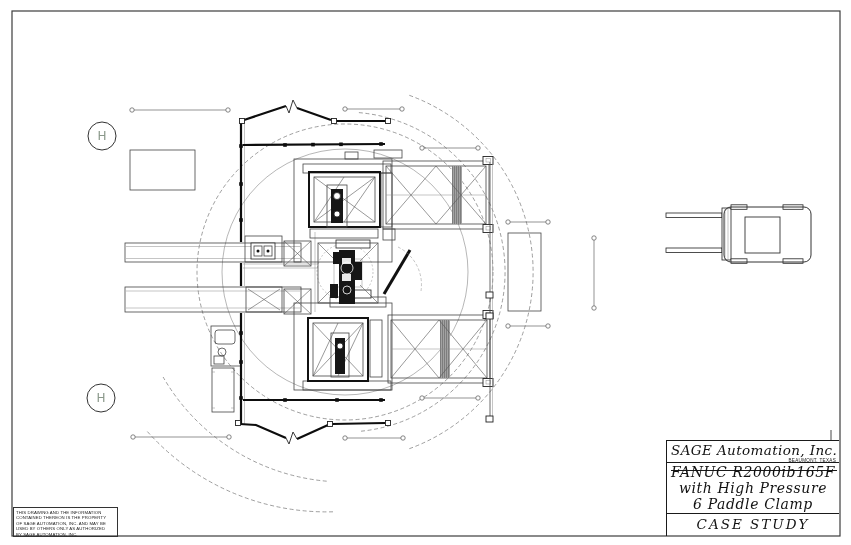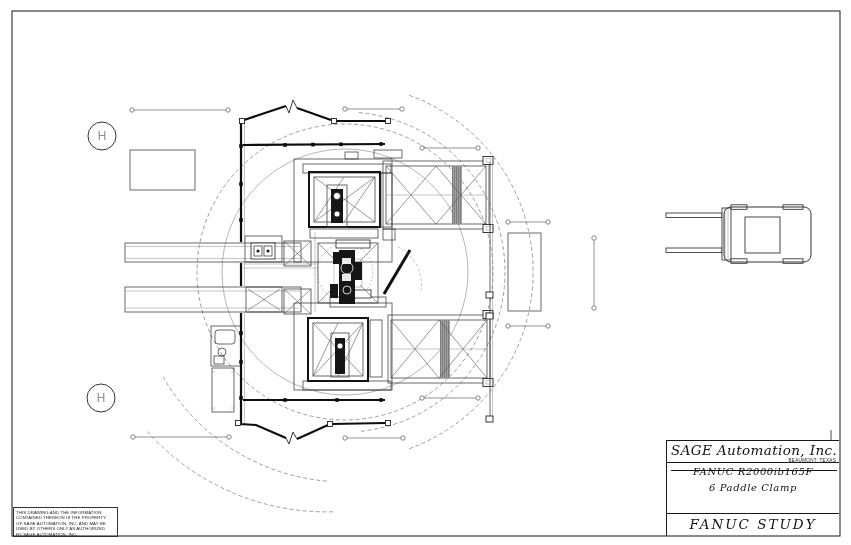--- a/index.html
+++ b/index.html
@@ -26,21 +26,21 @@
   
   .tb{position:absolute;left:666px;top:440px;width:173px;height:96px;
       border-top:1.5px solid #1a1a1a;border-left:1.5px solid #1a1a1a;
       font-family:"DejaVu Serif",serif;font-style:italic;color:#111;box-sizing:border-box;}
   .tb-r1{height:22px;border-bottom:1.3px solid #1a1a1a;box-sizing:border-box;padding:1px 3px 0 4px;}
   .tb-company{font-size:13.5px;letter-spacing:.4px;white-space:nowrap;}
   .tb-company span{border-bottom:1.3px solid #1a1a1a;padding-bottom:12px;}
   .tb-loc{font-size:4.6px;font-style:normal;font-family:"Liberation Sans",sans-serif;
           text-align:right;margin-top:0px;letter-spacing:.3px;color:#222;}
   .tb-r2{height:51px;border-bottom:1.3px solid #1a1a1a;box-sizing:border-box;
-         text-align:center;font-size:10px;letter-spacing:.6px;padding-top:1px;font-style:italic;}
+         text-align:center;font-size:14px;letter-spacing:.6px;padding-top:1px;font-style:italic;}
   .tb-r2 div{line-height:16.2px;white-space:nowrap;}
   .tb-r3{height:22px;text-align:center;font-size:13.5px;letter-spacing:2px;line-height:21px;}
 
   
   .disc{position:absolute;left:13px;top:507px;width:105px;height:30px;
         border:1px solid #333;box-sizing:border-box;padding:1.5px 2px;
         font-size:4.3px;line-height:1.3;color:#222;letter-spacing:.1px;}
   .disc span{display:block;white-space:nowrap;}
 </style>
 </head>
@@ -287,23 +287,24 @@
 
 <div class="tb">
   <div class="tb-r1">
     <div class="tb-company">
       <span>SAGE Automation, Inc.</span>
     </div>
     <div class="tb-loc">BEAUMONT, TEXAS</div>
   </div>
   <div class="tb-r2">
     <div>FANUC R2000ib165F</div>
+    <div>with High Pressure</div>
     <div>6 Paddle Clamp</div>
   </div>
-  <div class="tb-r3">FANUC STUDY</div>
+  <div class="tb-r3">CASE STUDY</div>
 </div>
 
 <div class="disc">
   <span>THIS DRAWING AND THE INFORMATION</span>
   <span>CONTAINED THEREON IS THE PROPERTY</span>
   <span>OF SAGE AUTOMATION, INC. AND MAY BE</span>
   <span>USED BY OTHERS ONLY AS AUTHORIZED</span>
   <span>BY SAGE AUTOMATION, INC.</span>
 </div>
 

